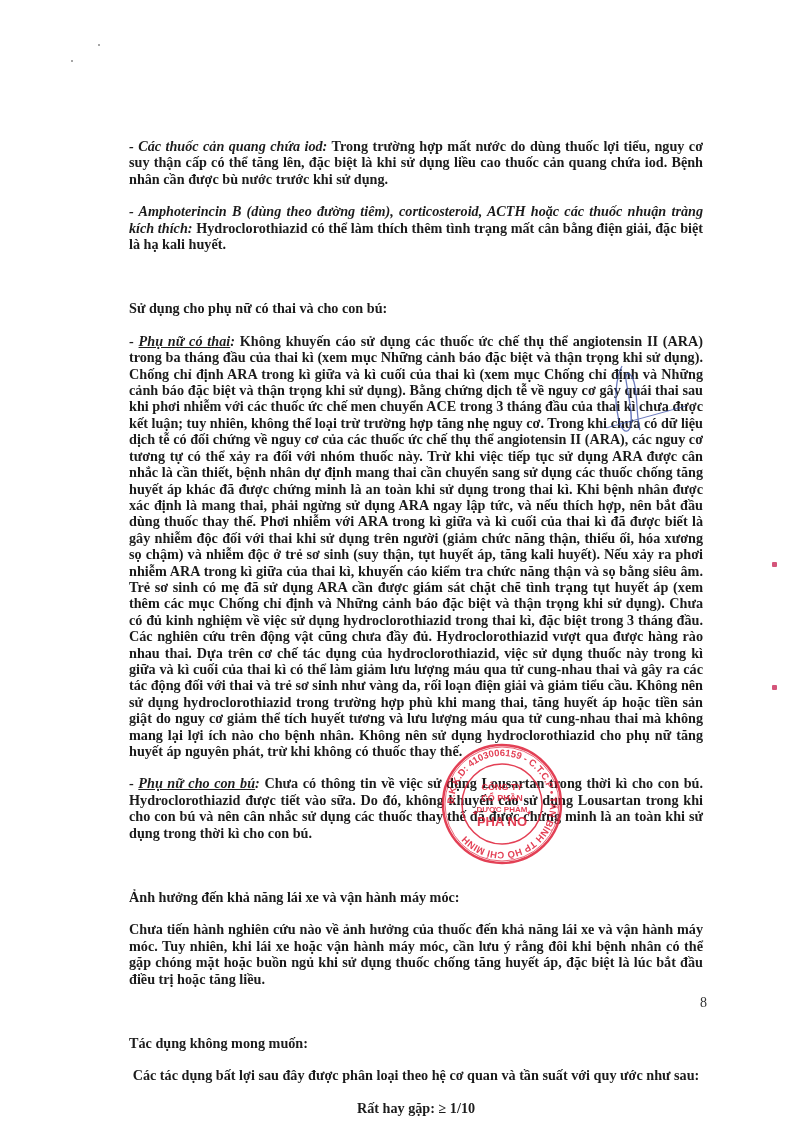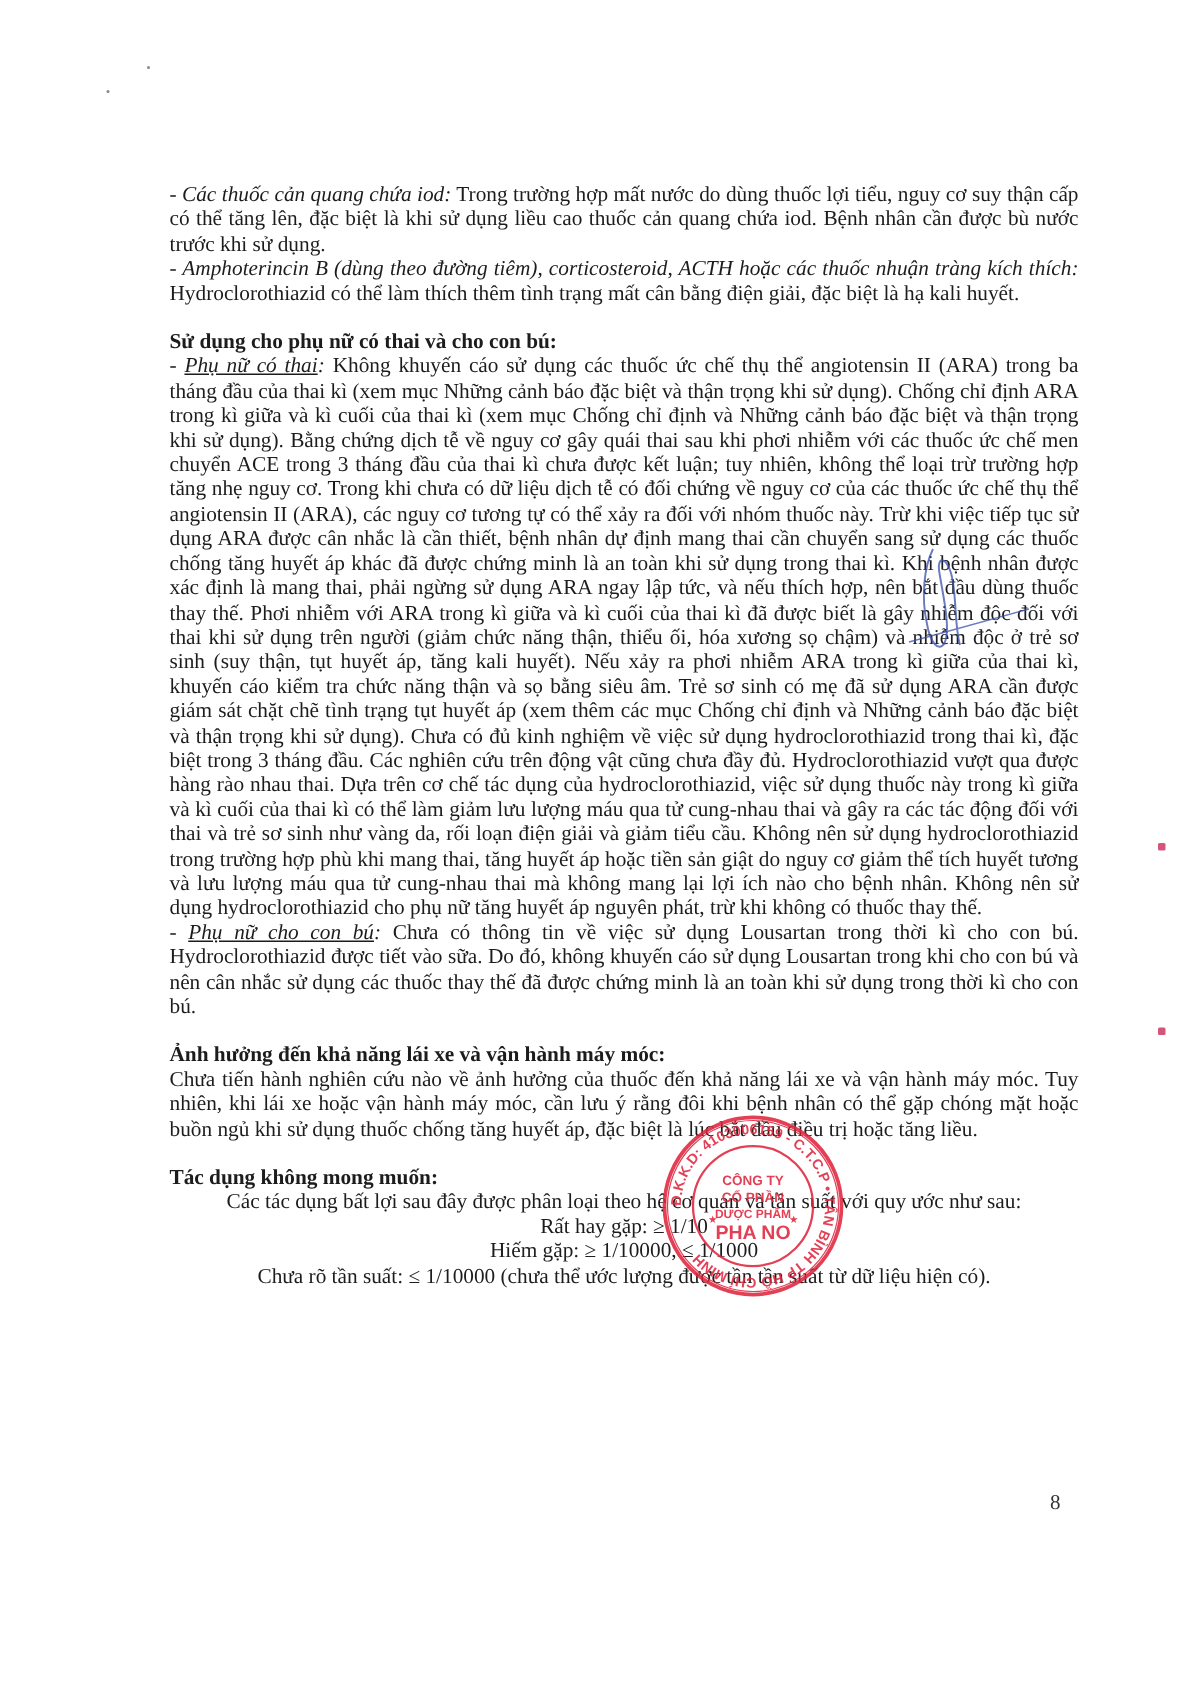--- a/index.html
+++ b/index.html
@@ -5,21 +5,21 @@
   html, body { margin: 0; padding: 0; background: #ffffff; }
   body {
     width: 799px; height: 1130px; position: relative; overflow: hidden;
     font-family: "Liberation Serif", "DejaVu Serif", serif;
     color: #1c1c1c;
   }
   .page {
     position: absolute; left: 113px; top: 122px; width: 606px;
     font-size: 14.2px; line-height: 16.4px; text-align: justify;
   }
-  .page p { margin: 0; }
+  .page p { margin: 16px; font-weight: bold; }
   .gap { height: 16px; }
   .heading { font-weight: bold; }
   .it { font-style: italic; }
   .itu { font-style: italic; text-decoration: underline; }
   .plain-line { text-align: center; }
   .page-number {
     position: absolute; left: 700px; top: 995px; font-size: 14px;
     font-family: "Liberation Serif", serif; color: #333;
   }
   .stamp {

